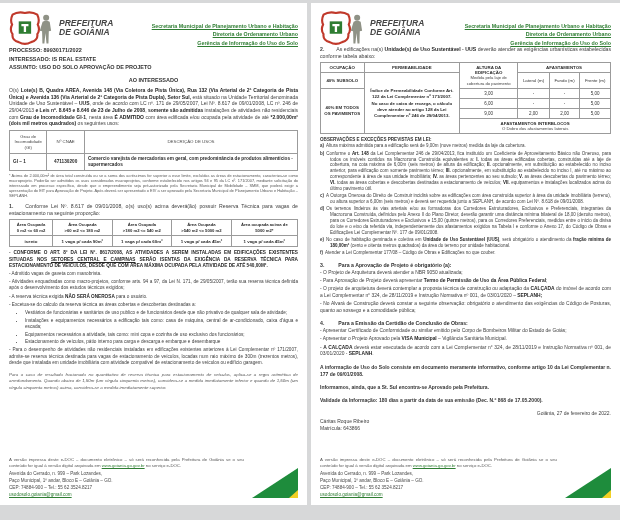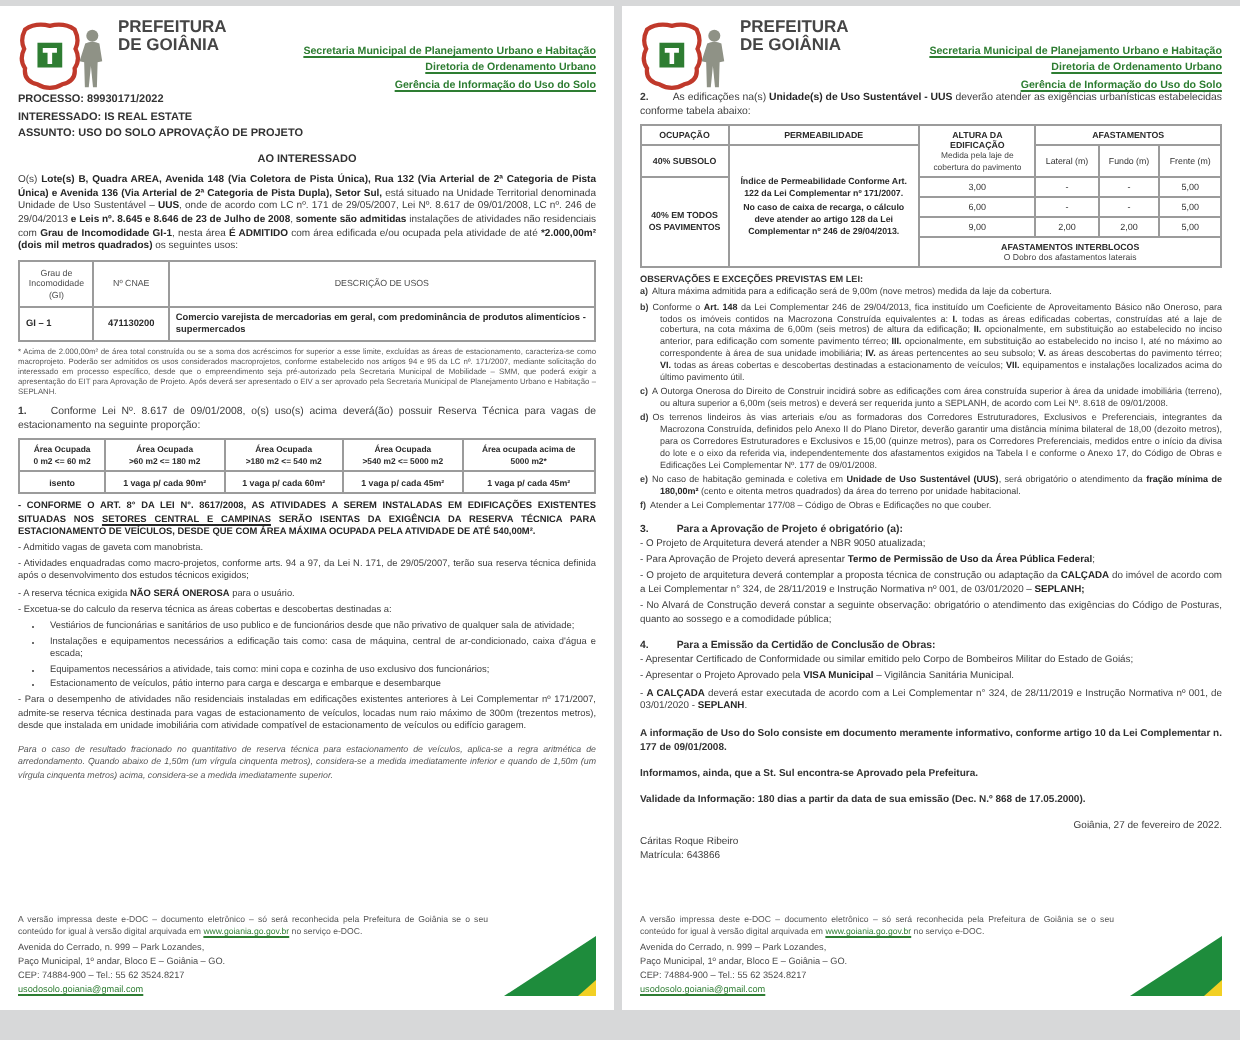--- a/index.html
+++ b/index.html
@@ -2,21 +2,21 @@
 <html><head>
 <meta charset="utf-8">
 <style>
   html,body{margin:0;padding:0;}
   .canvas{position:relative;width:620px;height:520px;background:#d7d8d9;font-family:"Liberation Sans",sans-serif;overflow:hidden;}
   .page{position:absolute;top:3px;height:502px;background:#ffffff;box-sizing:border-box;padding:6px 9px 5px;color:#3d3d3d;}
   .page-left{left:0;width:307px;}
   .page-right{left:311px;width:309px;}
 
   .page-header{display:flex;justify-content:space-between;align-items:flex-start;margin-bottom:3px;}
-  .brand{display:flex;gap:4px;}
+  .brand{display:flex;align-items:center;gap:4px;font-style:italic;}
   .crest{width:46px;height:38px;flex:none;}
   .brand-name{font-size:8.5px;font-weight:bold;color:#454545;line-height:1.1;}
   .dept{text-align:right;font-size:5.3px;font-weight:bold;color:#2e7d32;line-height:1.6;padding-top:13px;}
   .dept-line{text-decoration:underline;}
 
   .meta{font-size:5.5px;font-weight:bold;color:#333;line-height:1.5;margin-top:-4px;}
   .salutation{font-size:5.5px;font-weight:bold;text-align:center;margin:6px 0 4px;color:#333;}
 
   .para{font-size:5px;line-height:1.32;text-align:justify;color:#3d3d3d;margin:2px 0;}
   .b{font-weight:bold;color:#262626;}

